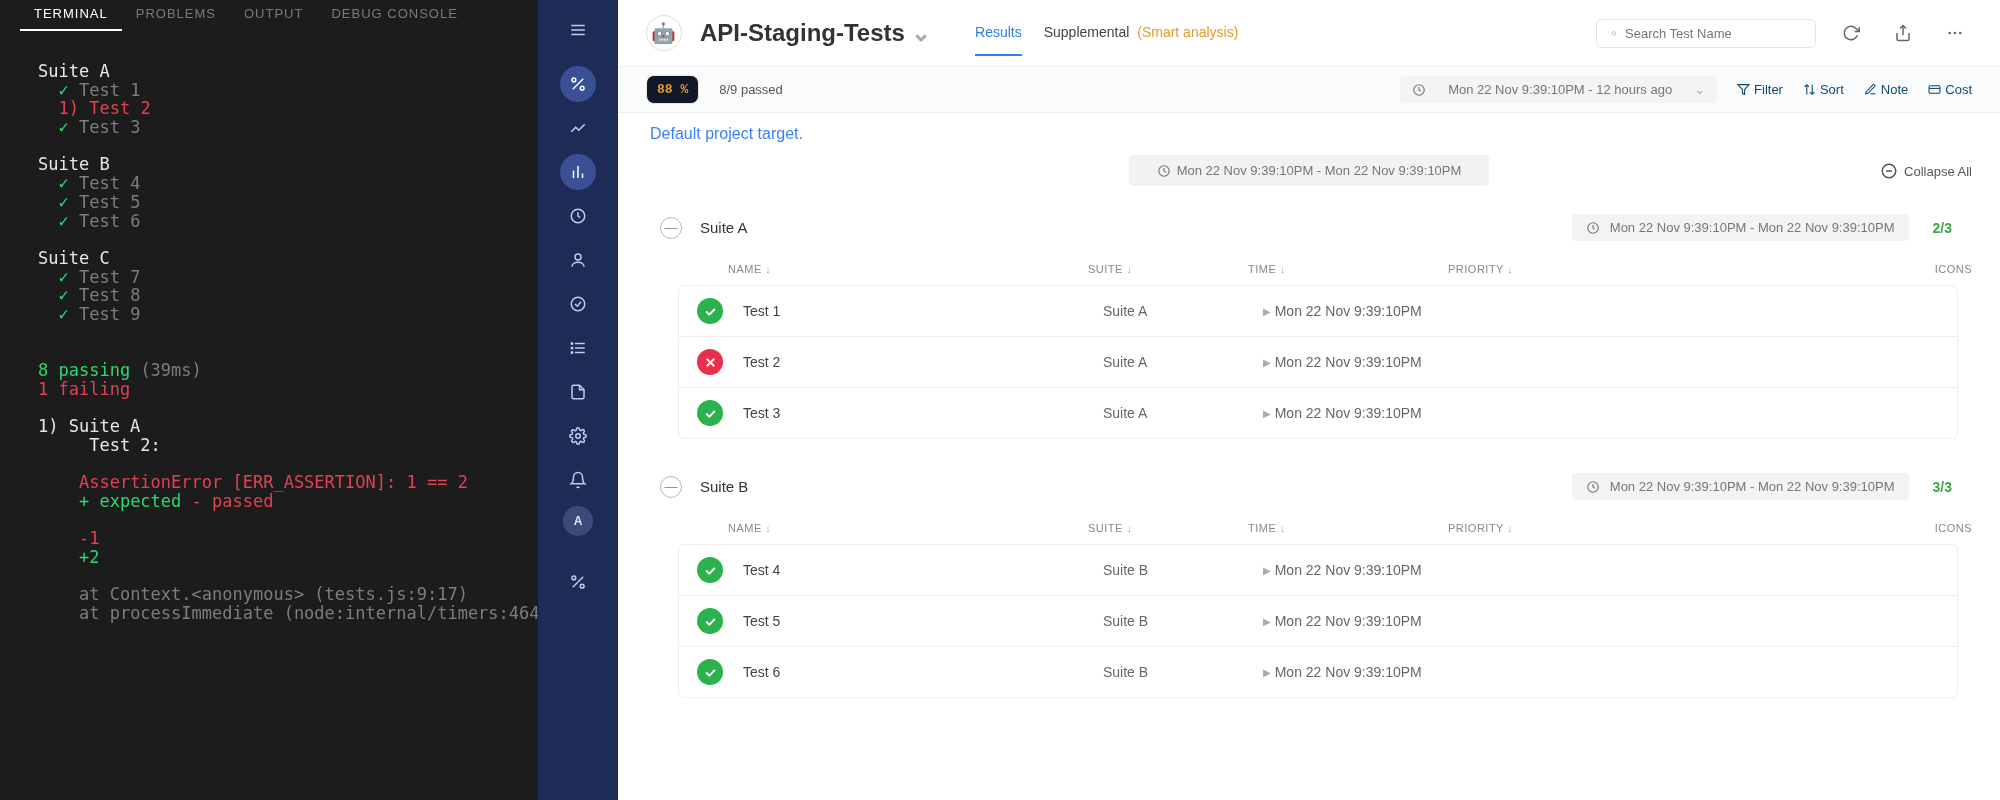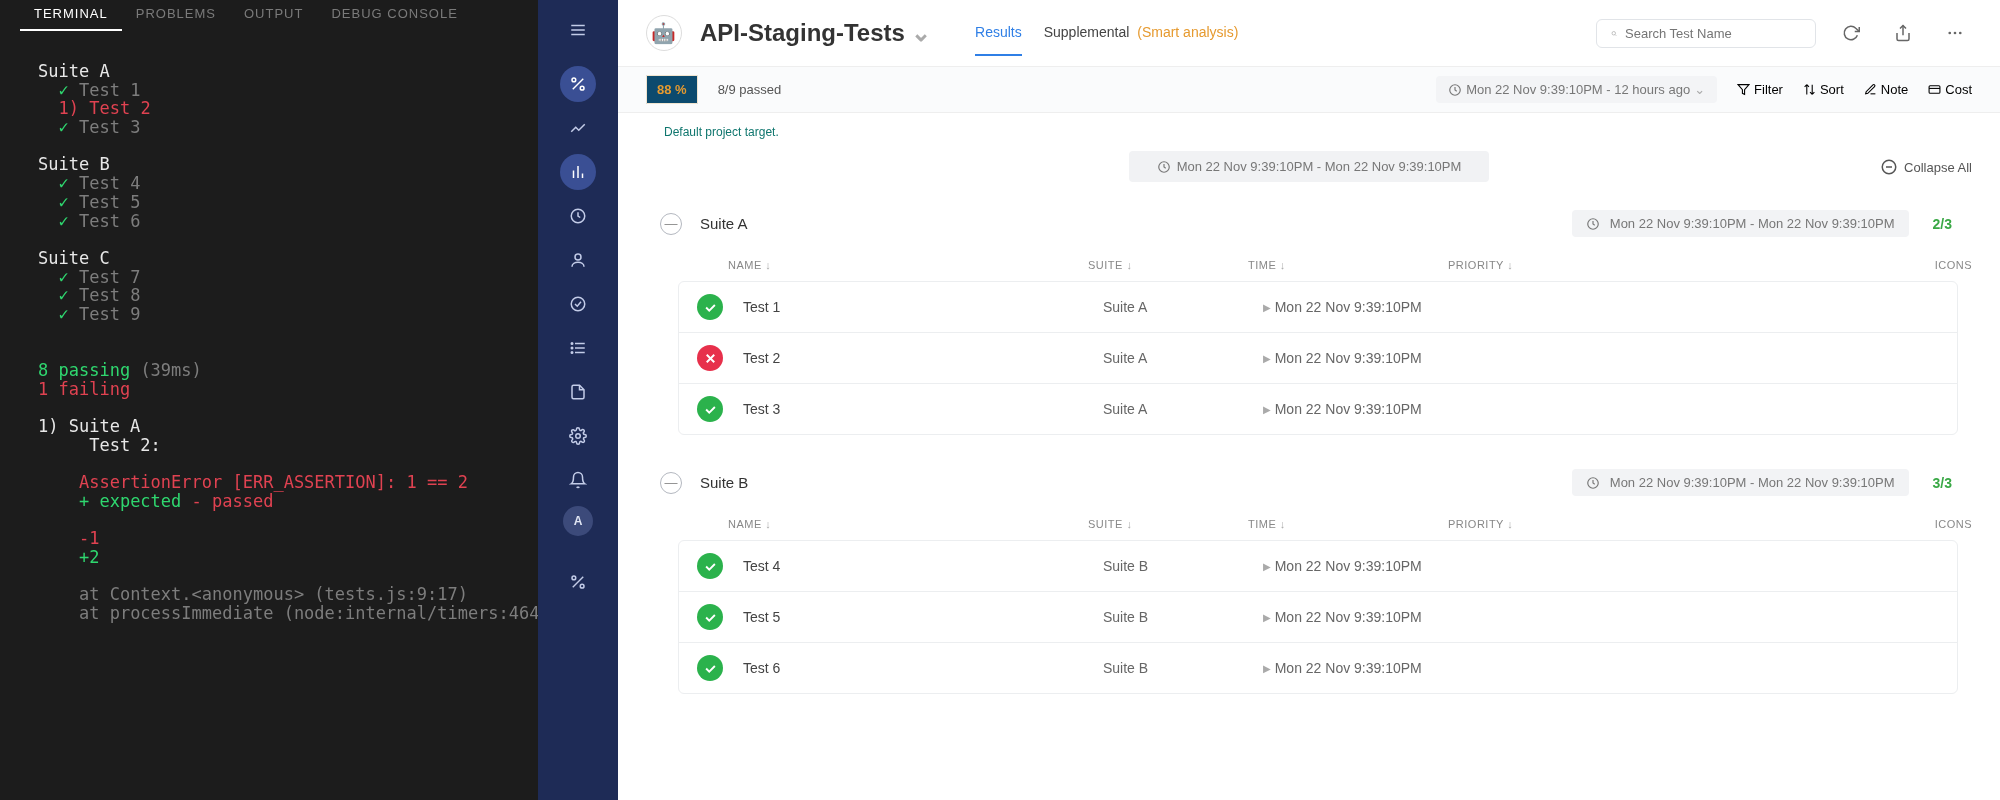--- a/index.html
+++ b/index.html
@@ -32,27 +32,27 @@
 .proj-title { font-size: 24px; font-weight: 600; color: #333; display:flex; align-items:center; gap:6px;}
 .nav-tabs { display: flex; gap: 22px; margin-left: 26px; }
 .nav-tab { font-size: 14px; color: #444; padding: 14px 0; border-bottom: 2px solid transparent; cursor: pointer; }
 .nav-tab.active { color: #2f7fe6; border-bottom-color: #2f7fe6; }
 .smart { color: #e69a2f; margin-left: 4px; }
 .search { margin-left: auto; display: flex; align-items: center; gap: 8px; border: 1px solid #e1e4e8; border-radius: 6px; padding: 6px 14px; width: 220px; color:#888; }
 .search input { border: none; outline: none; font-size: 13px; flex: 1; }
 .icon-btn { width: 34px; height: 34px; display:flex; align-items:center; justify-content:center; color:#666; cursor:pointer; }
 
 .filterbar { display: flex; align-items: center; padding: 8px 28px; border-bottom: 1px solid #eee; gap: 20px; background: #fafbfc; font-size: 13px; }
-.pct-badge { color: #e69a2f; font-weight: 600; padding: 6px 10px; border: 1px solid #f0e4cf; border-radius: 1px; background: #0c4a6e; }
+.pct-badge { color: #e69a2f; font-weight: 600; padding: 6px 10px; border: 1px solid #f0e4cf; border-radius: 8px; background: #0f172a; font-family: Liberation Mono, monospace; }
 .passed-count { color: #555; font-weight: 500; }
-.time-pill { margin-left: auto; display:flex; align-items:center; gap:4px; color:#777; background:#f3f4f6; padding:6px 12px; border-radius:4px; }
-.fb-action { display:flex; align-items:center; gap:4px; color:#000000; cursor:pointer; }
+.time-pill { margin-left: auto; display:flex; align-items:center; gap:22px; color:#777; background:#f3f4f6; padding:6px 12px; border-radius:4px; }
+.fb-action { display:flex; align-items:center; gap:4px; color:#0c4a6e; cursor:pointer; }
 
 .scroll { overflow-y: auto; flex: 1; }
-.default-target { padding: 12px 46px; color: #0f766e; font-size: 12px; }
+.default-target { padding: 12px 32px; color: #3b82f6; font-size: 16px; }
 .mid-pill { margin: 0 auto 16px; width: fit-content; background:#f1f2f4; border-radius: 4px; padding: 8px 28px; color:#777; font-size:13px; display:flex; align-items:center; gap:6px;}
 .collapse-all { float:right; margin: -40px 28px 0 0; display:flex; align-items:center; gap:6px; color:#555; cursor:pointer; }
 
 .suite-row { display:flex; align-items:center; padding: 12px 42px; gap: 18px; }
 .coll-btn { width:22px; height:22px; border:1.5px solid #b4b8c0; border-radius:50%; display:flex; align-items:center; justify-content:center; color:#888; cursor:pointer; }
 .suite-name { font-size: 15px; color:#333; flex: 0 0 auto; }
 .suite-meta { margin-left:auto; display:flex; align-items:center; gap:10px; background:#f2f3f5; padding:6px 14px; border-radius:4px; color:#777; font-size:13px;}
 .suite-ratio { color:#39a845; font-weight:600; font-size:14px; padding: 3px 6px;}
 
 .thead { display:flex; padding: 10px 28px 10px 110px; color:#888; font-size:11px; letter-spacing:0.5px; }

